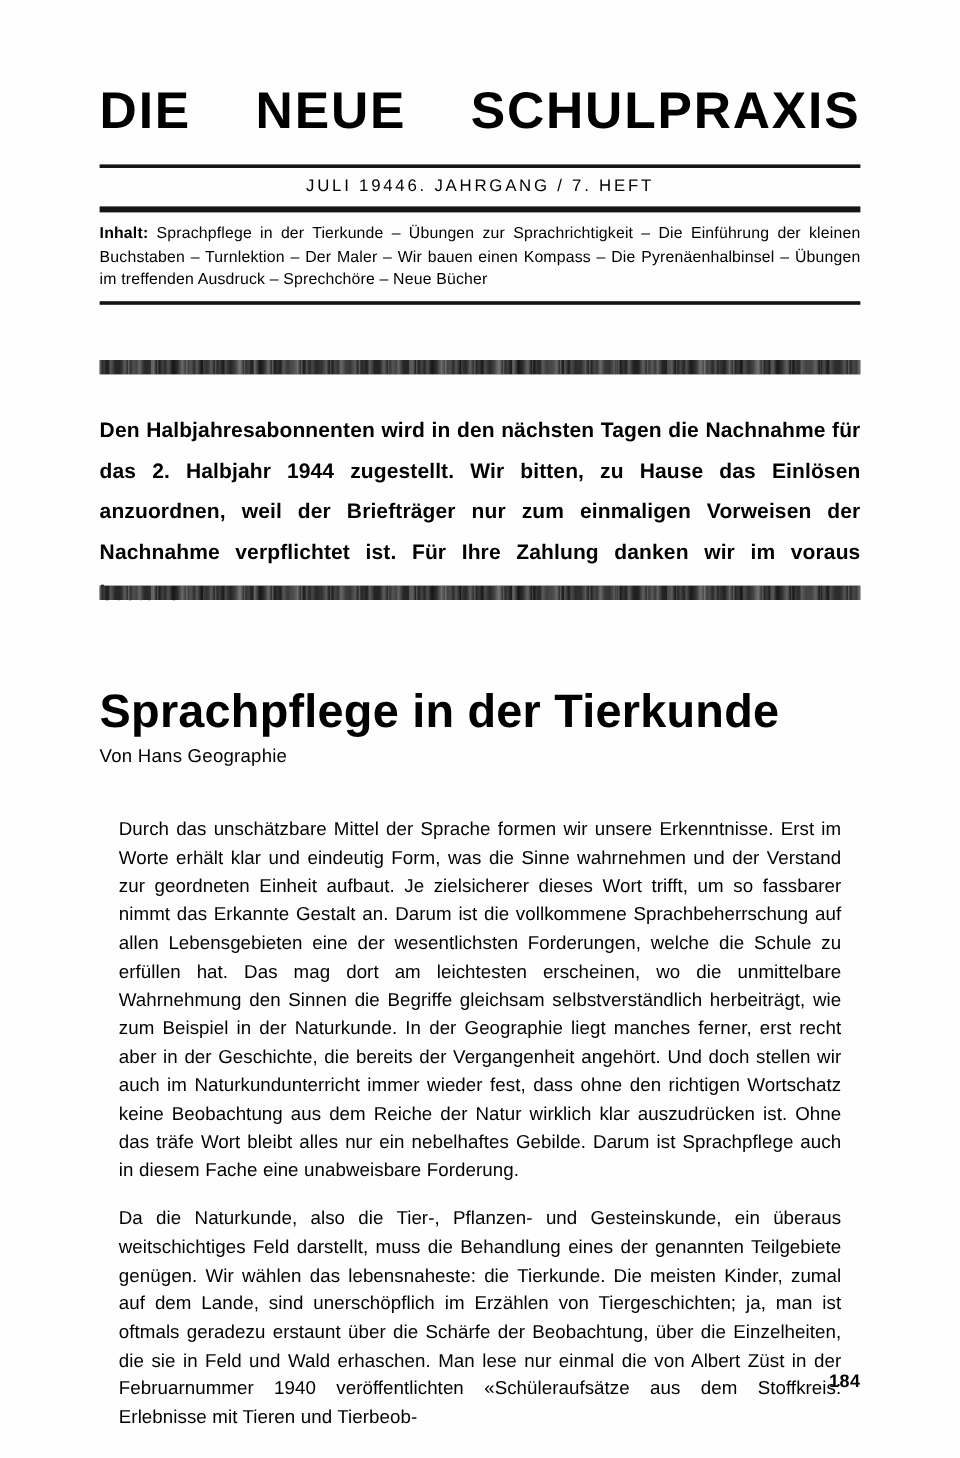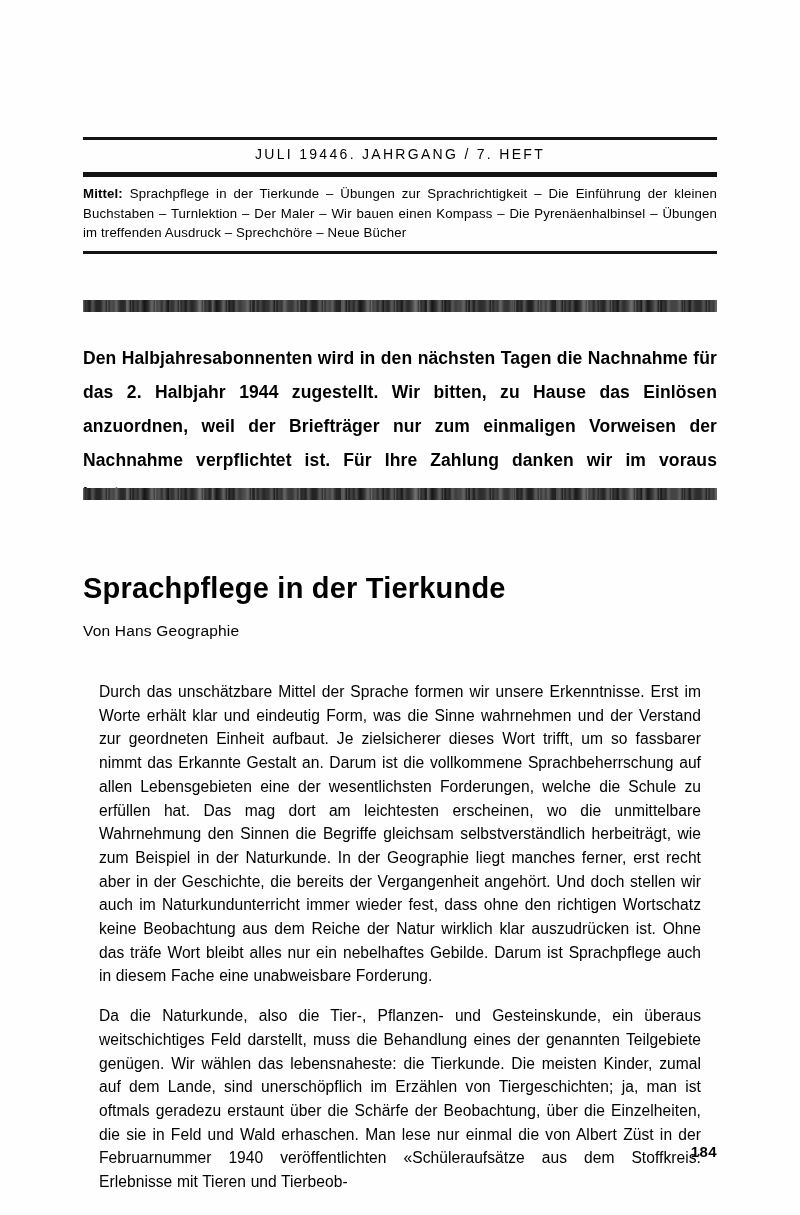--- a/index.html
+++ b/index.html
@@ -120,21 +120,21 @@
     line-height: 34px;
     text-align: justify;
     text-align-last: left;
     letter-spacing: 0.1px;
   }
   .notice p { margin: 0; }
 
   
   .article-title {
     top: 573px;
-    font-size: 29px;
+    font-size: 39px;
     font-weight: 700;
     line-height: 1.1;
     letter-spacing: 0.2px;
   }
   .byline {
     top: 622px;
     font-size: 15.5px;
     font-weight: 400;
     letter-spacing: 0.2px;
   }
@@ -160,32 +160,33 @@
     font-size: 15px;
     font-weight: 700;
     letter-spacing: 0.4px;
   }
 </style>
 </head>
 <body>
 
 <div class="page">
 
+  <div class="col masthead">DIE NEUE SCHULPRAXIS</div>
 
   <div class="rule rule-thin rule-masthead"></div>
 
   <div class="col issue-line">
     <span>JULI 1944</span>
     <span>6. JAHRGANG / 7. HEFT</span>
   </div>
 
   <div class="rule rule-med rule-issue"></div>
 
   <div class="col inhalt">
-    <b>Mittel:</b><span> Sprachpflege in der Tierkunde – Übungen zur Sprachrichtigkeit – Die Einführung der kleinen Buchstaben – Turnlektion – Der Maler – Wir bauen einen Kompass – Die Pyrenäenhalbinsel – Übungen im treffenden Ausdruck – Sprechchöre – Neue Bücher</span>
+    <b>Inhalt:</b><span> Sprachpflege in der Tierkunde – Übungen zur Sprachrichtigkeit – Die Einführung der kleinen Buchstaben – Turnlektion – Der Maler – Wir bauen einen Kompass – Die Pyrenäenhalbinsel – Übungen im treffenden Ausdruck – Sprechchöre – Neue Bücher</span>
   </div>
 
   <div class="rule rule-hair rule-inhalt"></div>
 
   <div class="ornament ornament-top"></div>
 
   <div class="col notice">
     <p>Den Halbjahresabonnenten wird in den nächsten Tagen die Nachnahme für das 2. Halbjahr 1944 zugestellt. Wir bitten, zu Hause das Einlösen anzuordnen, weil der Briefträger nur zum einmaligen Vorweisen der Nachnahme verpflichtet ist. Für Ihre Zahlung danken wir im voraus bestens.</p>
   </div>
 

